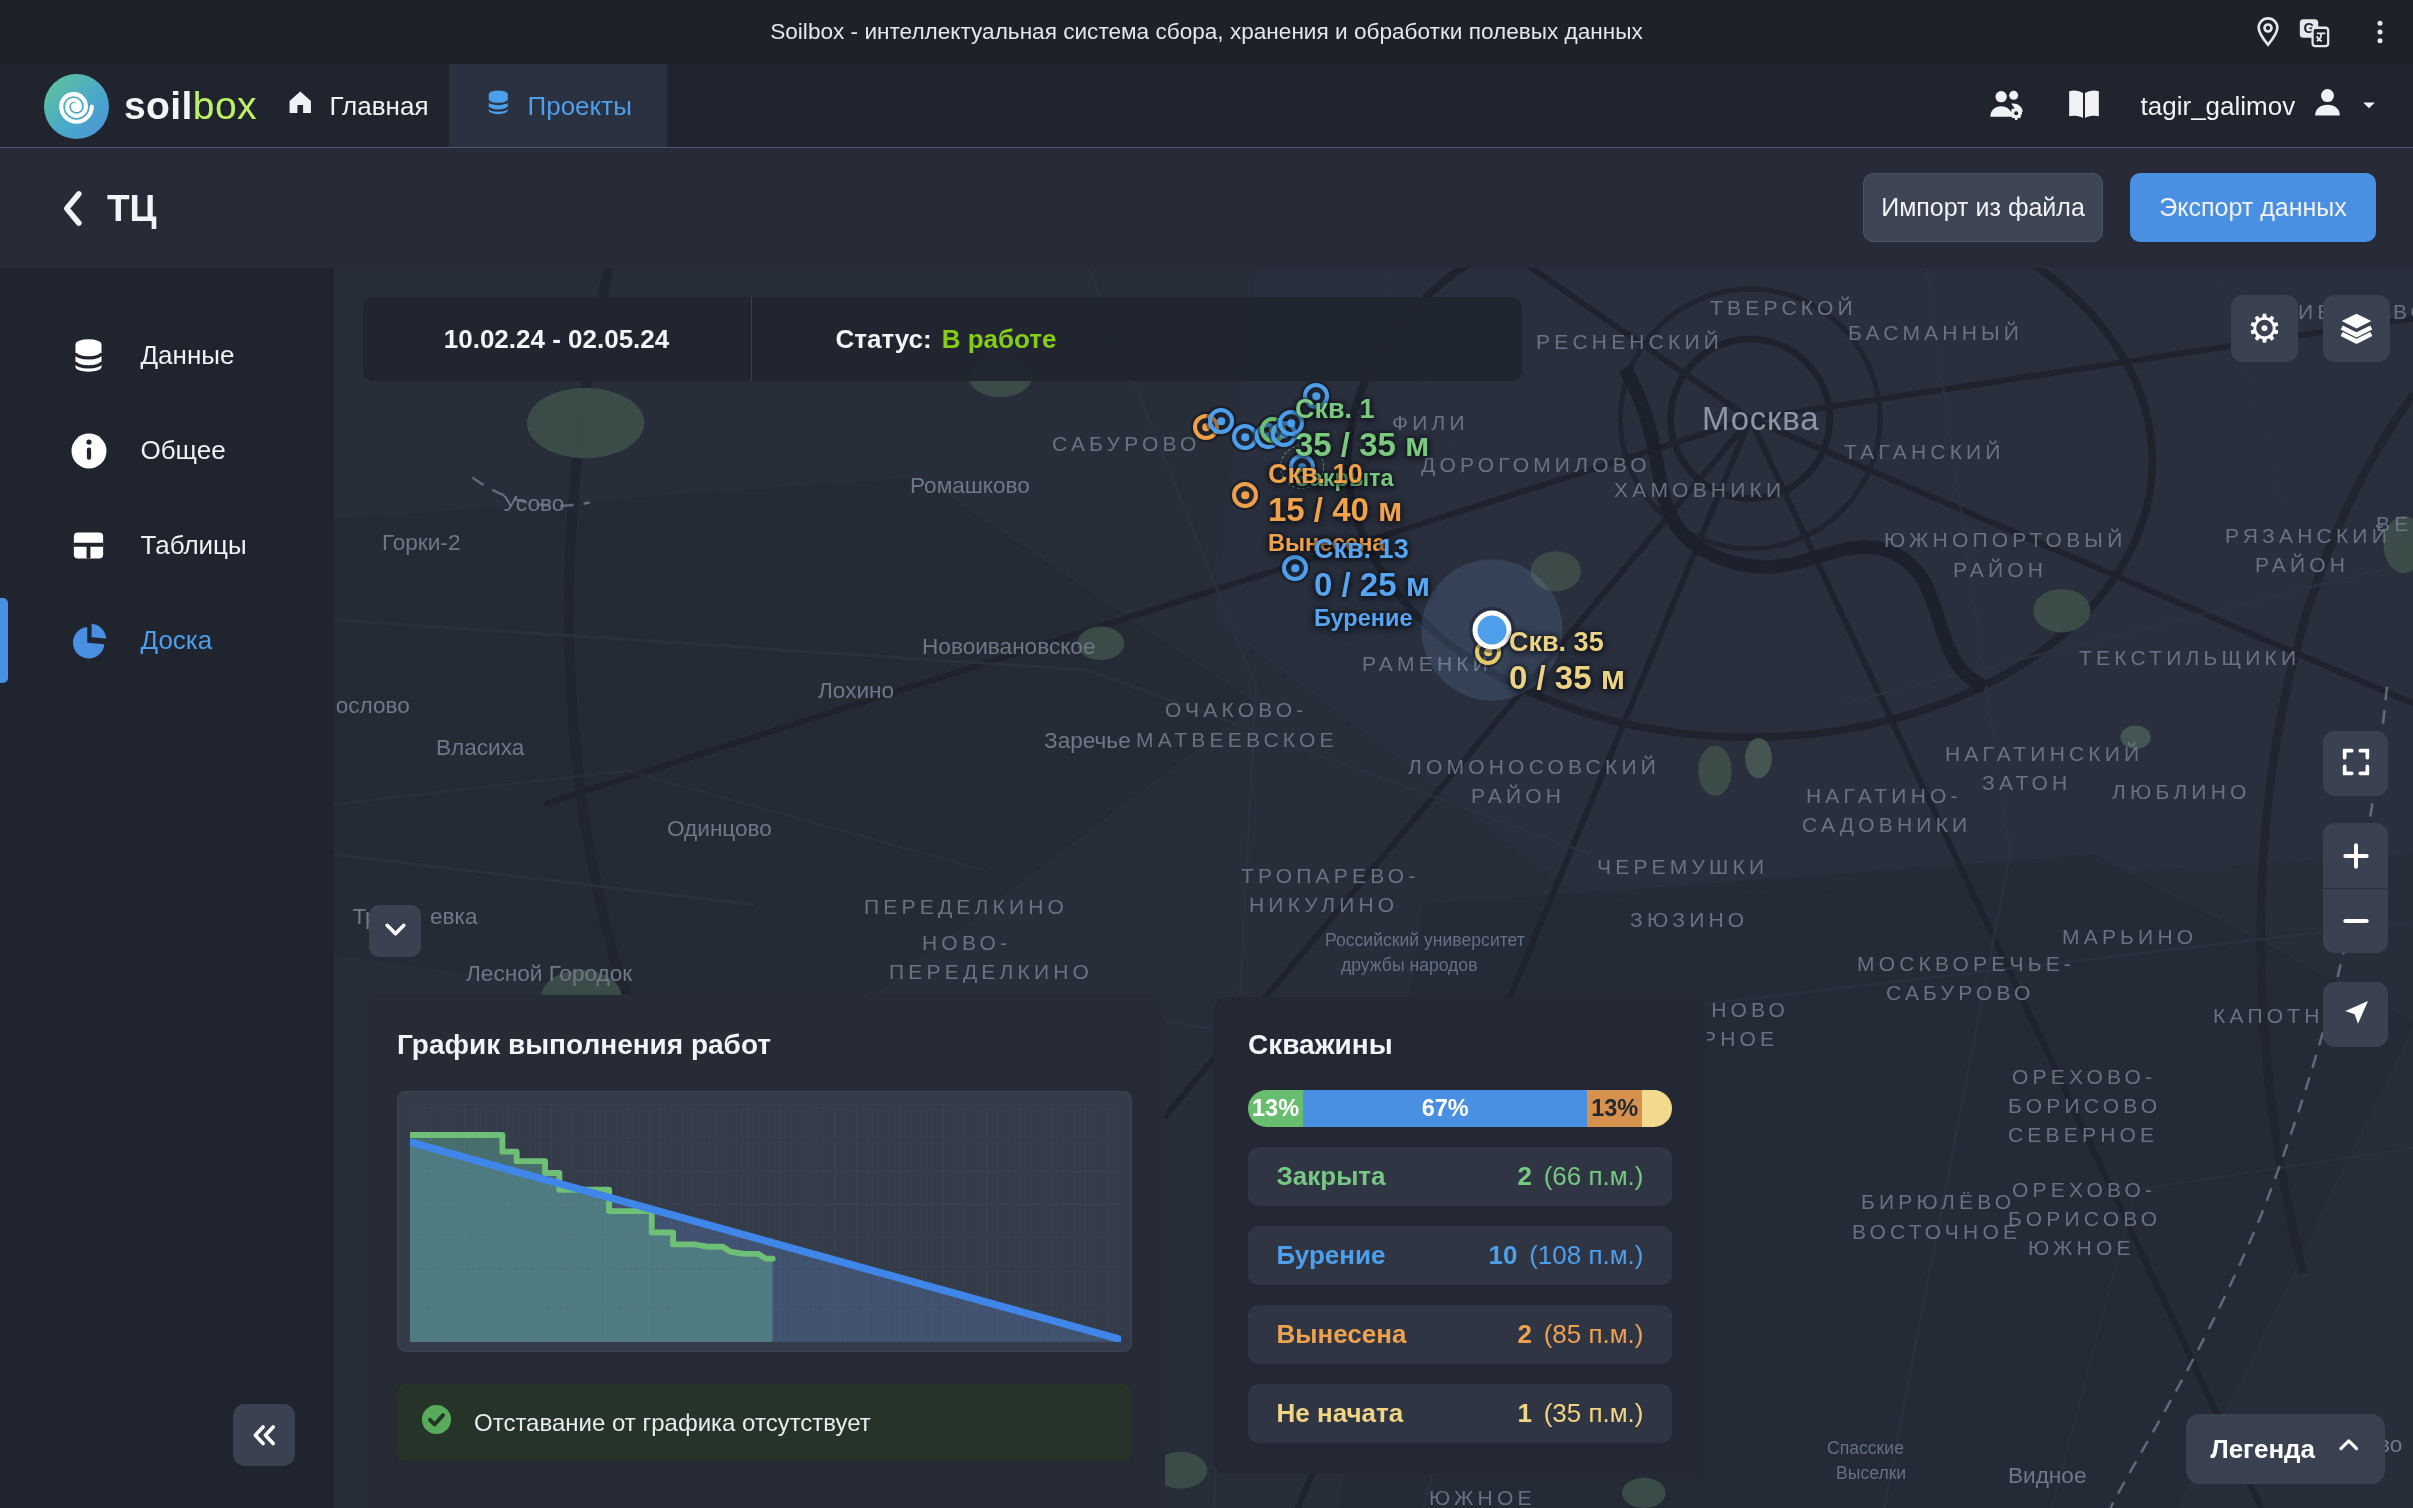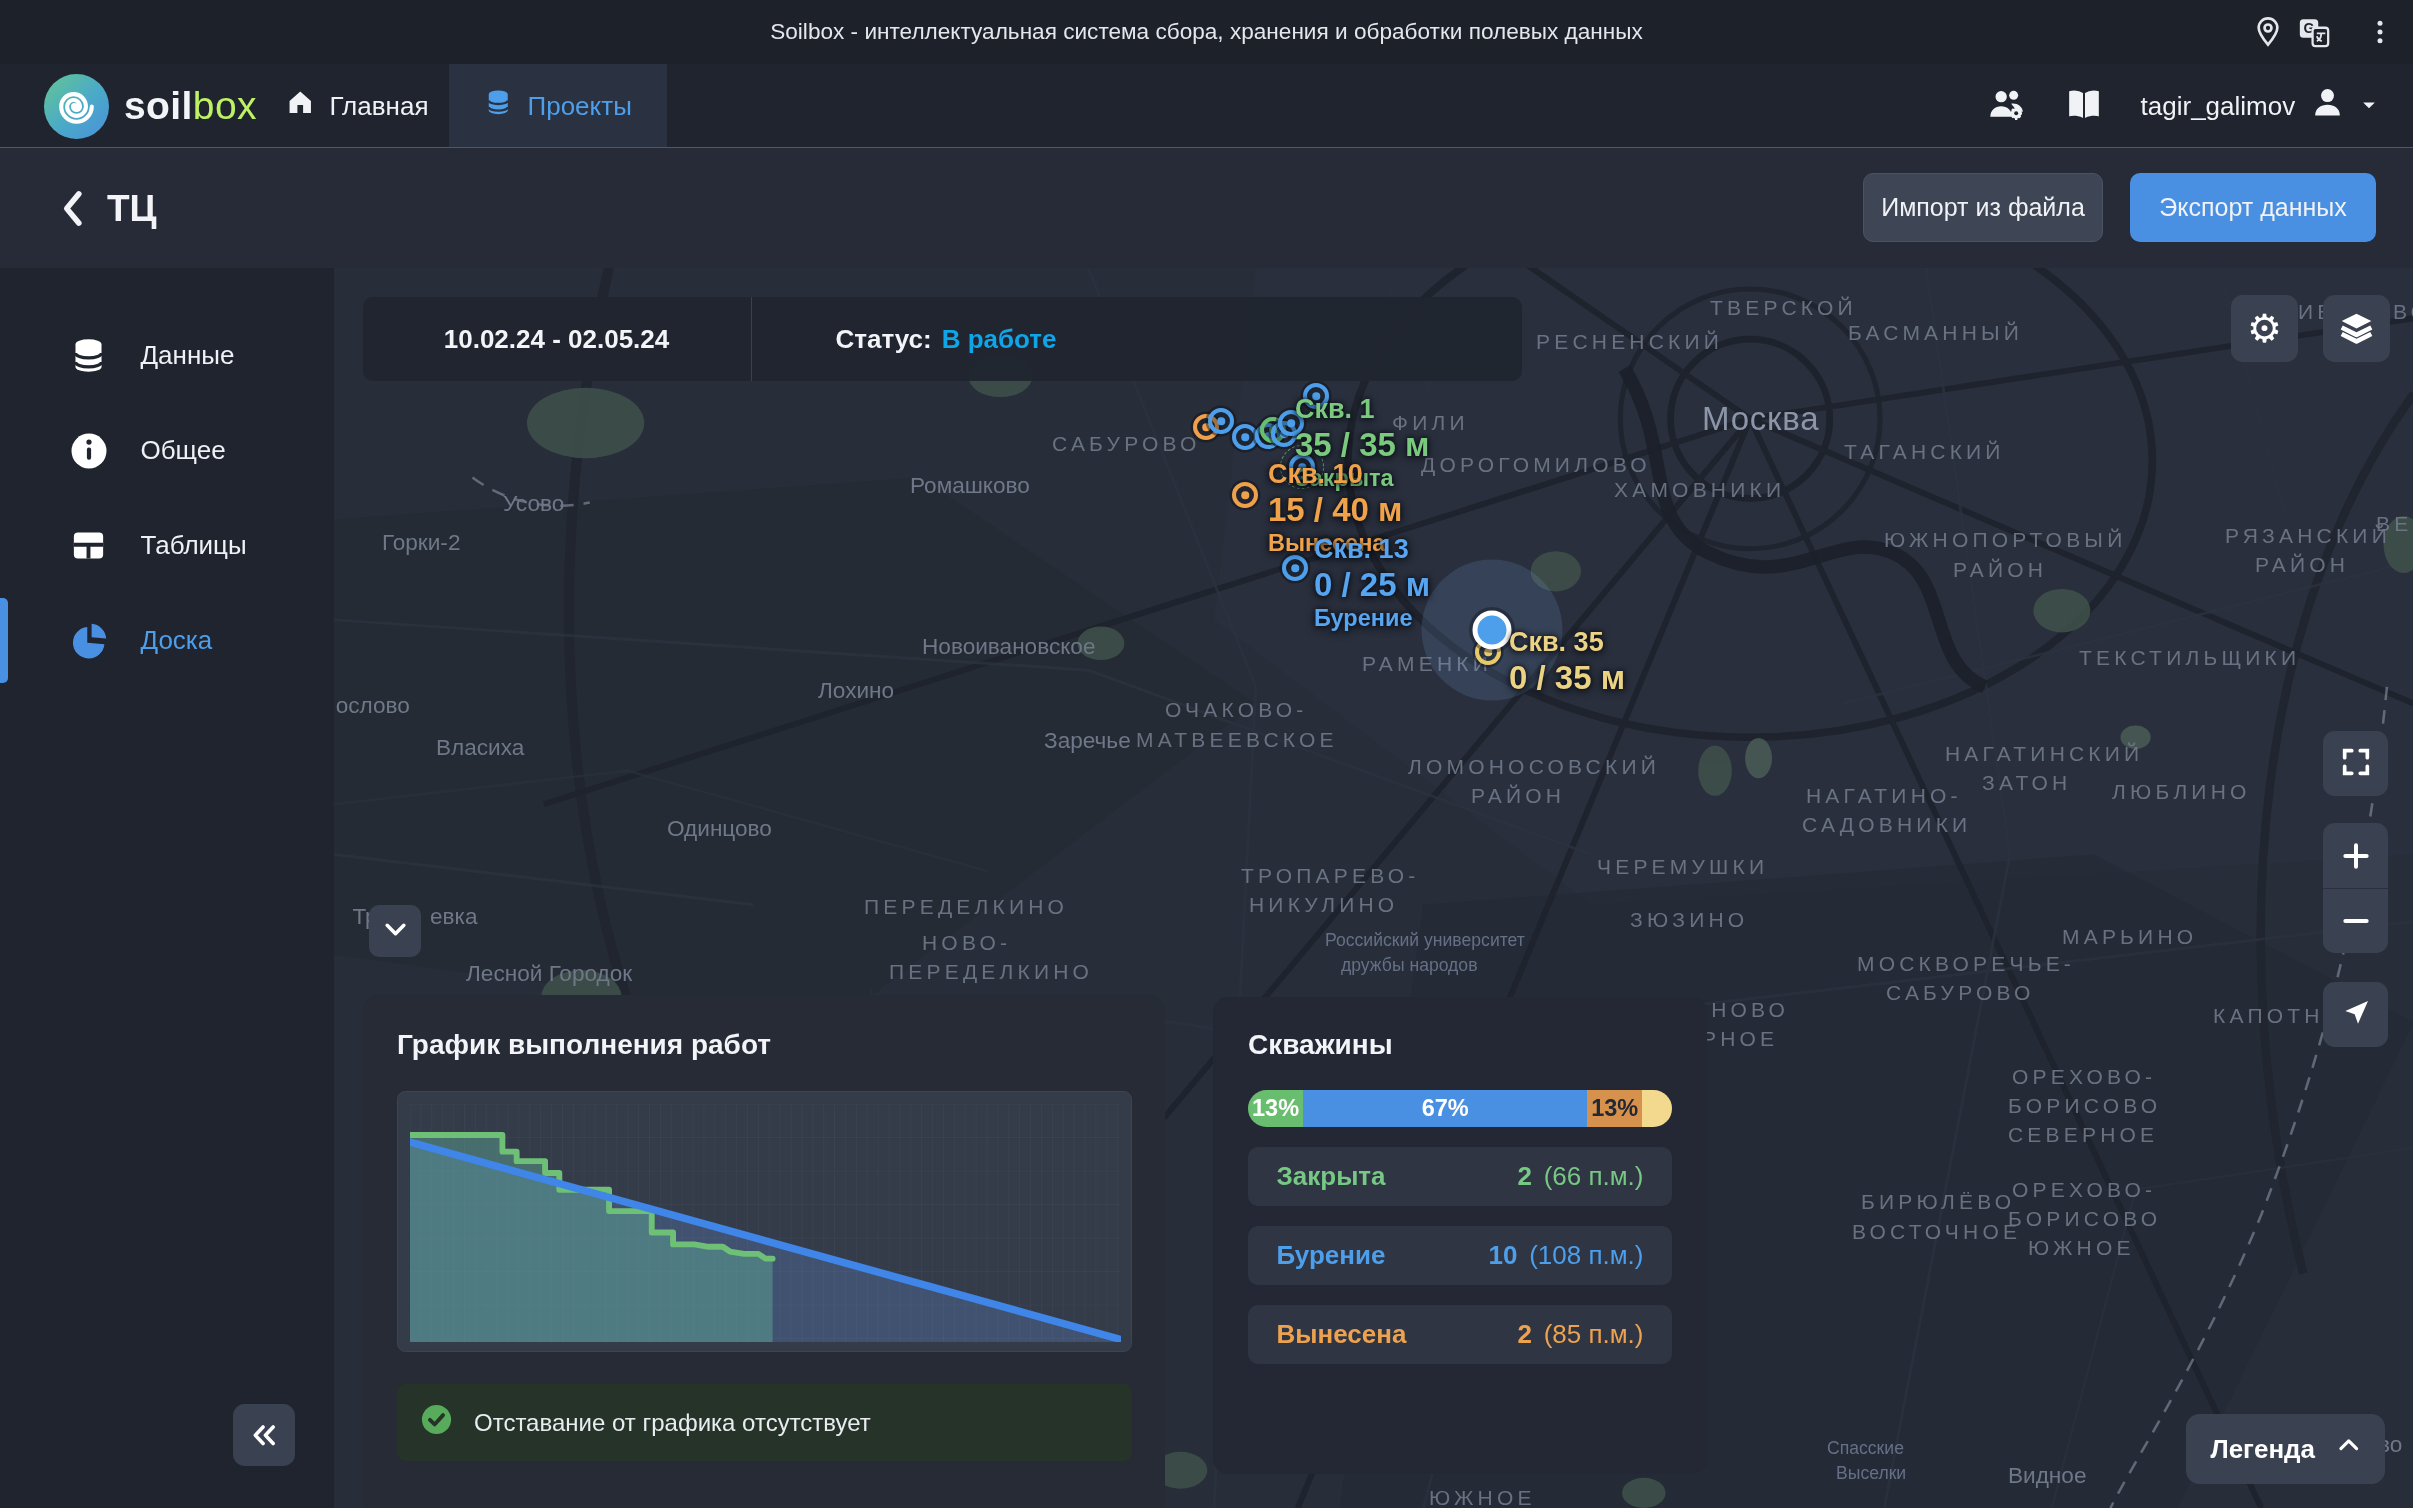--- a/index.html
+++ b/index.html
@@ -68,21 +68,21 @@
     text-shadow:0 1.7px 8.4px rgba(8,12,20,.95), 0 0 4.2px rgba(8,12,20,.9); }
   .wn-name { font-size:27px; } .wn-meters { font-size:33px; } .wn-status { font-size:23.5px; }
 
   
   .statusbar { position:absolute; left:28.5px; top:29px; width:1159px; height:84px; background:rgba(32,37,48,.96);
     border-radius:10px; display:flex; z-index:6; }
   .sb-sec { display:flex; align-items:center; justify-content:center; }
   .sb-sec + .sb-sec { border-left:1.7px solid #39404f; }
   .sb-dates { width:388px; font-size:26px; font-weight:700; color:#f2f4f8; }
   .sb-status { width:390px; font-size:26px; font-weight:700; color:#f2f4f8; gap:10px; }
-  .sb-status b { color:#0ea5e9; }
+  .sb-status b { color:#84cc16; }
   .sb-prog { width:380px; gap:18.4px; }
   .sb-nums { display:flex; flex-direction:column; align-items:flex-end; gap:5px; font-size:22.6px; font-weight:700; color:#eef1f5; }
   .pill { position:relative; width:141px; height:49px; border-radius:10px; background:#161a22; border:1.7px solid #3c4352; overflow:hidden; }
   .pill-fill { position:absolute; left:0; top:0; bottom:0; background:#4a90e2; }
   .pill-label { position:absolute; left:60px; top:50%; transform:translateY(-50%); font-size:24px; font-weight:700; color:#fff; }
 
   
   .sq-btn { position:absolute; background:#3a4150; border-radius:11.7px; display:flex; align-items:center; justify-content:center;
     z-index:6; cursor:pointer; color:#fff; }
   .zoom-stack { position:absolute; left:1989px; top:555px; width:65px; height:130px; background:#3a4150; border-radius:11.7px; z-index:6; }
@@ -612,16 +612,23 @@
             <span>(108 п.м.)</span>
           </span>
         </div>
         <div class="wrow" style="color: rgb(236, 162, 79);">
           <b>Вынесена</b>
           <span class="r">
             <b>2</b>
             <span>(85 п.м.)</span>
           </span>
         </div>
+        <div class="wrow" style="color: rgb(242, 213, 132);">
+          <b>Не начата</b>
+          <span class="r">
+            <b>1</b>
+            <span>(35 п.м.)</span>
+          </span>
+        </div>
       </div>
   </div>
 </div>
 
 
 </body></html>

